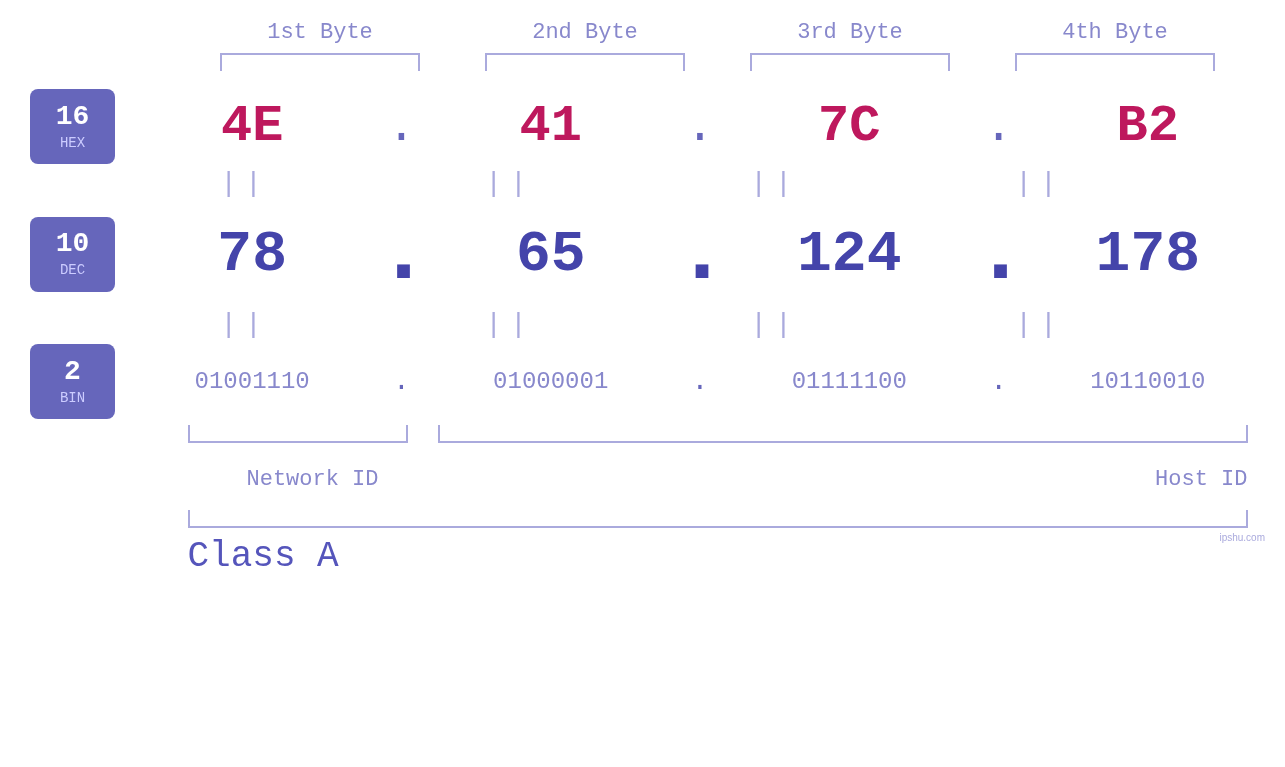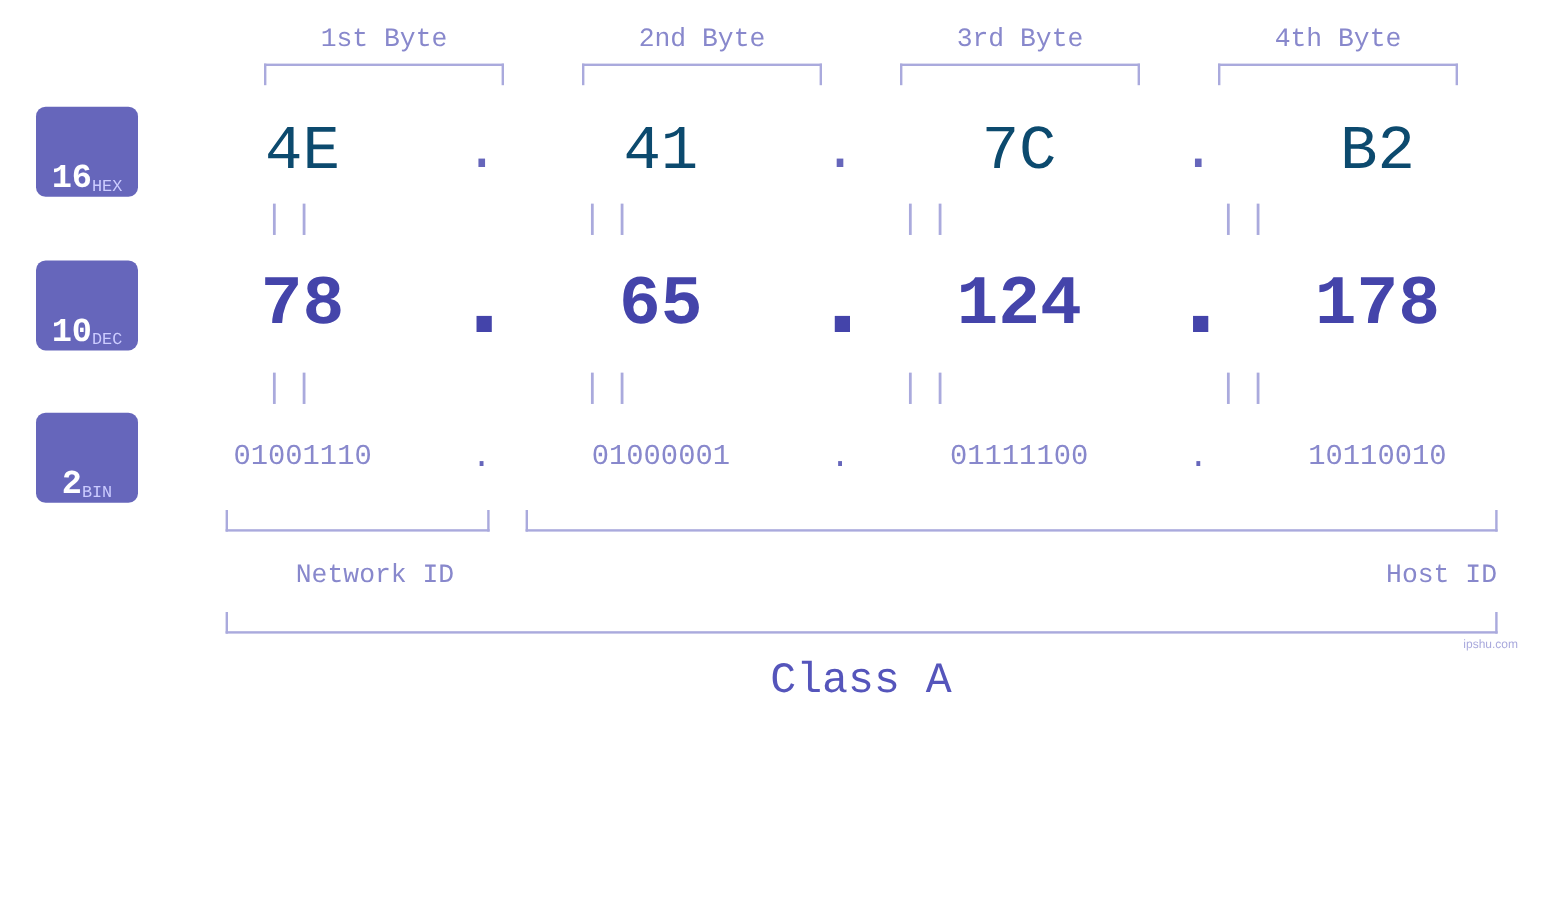--- a/index.html
+++ b/index.html
@@ -61,22 +61,22 @@
       position: relative;
     }
 
     
     .badge {
       width: 85px;
       height: 75px;
       background: #6666bb;
       border-radius: 8px;
       display: flex;
-      flex-direction: row;
-      align-items: flex-end;
+      flex-direction: column;
+      align-items: center;
       justify-content: center;
       margin-left: 30px;
       flex-shrink: 0;
     }
     .badge-number {
       color: #ffffff;
       font-size: 28px;
       font-weight: bold;
       line-height: 1;
     }
@@ -104,23 +104,23 @@
     .dot {
       color: #6666bb;
       font-size: 48px;
       line-height: 1;
       width: 30px;
       text-align: center;
     }
 
     
     .hex-value {
-      color: #0c4a6e;
+      color: #be185d;
       font-size: 52px;
-      font-weight: normal;
+      font-weight: bold;
     }
 
     
     .dec-value {
       color: #4444aa;
       font-size: 58px;
       font-weight: bold;
     }
     .dec-dot {
       color: #4444aa;
@@ -259,18 +259,18 @@
 
   <div style="display:flex; width:1060px; margin-left:150px; margin-top:24px;">
     <div style="width:250px; text-align:center; color:#8888cc; font-size:22px; font-family:'Courier New',Courier,monospace;">Network ID</div>
     <div style="flex:1; text-align:right; color:#8888cc; font-size:22px; font-family:'Courier New',Courier,monospace;">Host ID</div>
   </div>
 
   <div style="width:1060px; margin-left:150px; margin-top:18px;">
     <div style="width:100%; height:18px; border-bottom:2px solid #aaaadd; border-left:2px solid #aaaadd; border-right:2px solid #aaaadd;"></div>
   </div>
 
-  <div style="width:1060px; margin-left:150px; margin-top:19px; text-align:center;">
+  <div style="width:1060px; margin-left:150px; margin-top:8px; ">
     <span style="color:#5555bb; font-size:36px; font-family:'Courier New',Courier,monospace;">Class A</span>
   </div>
 
   <div class="watermark">ipshu.com</div>
 </div>
 
 </body></html>

